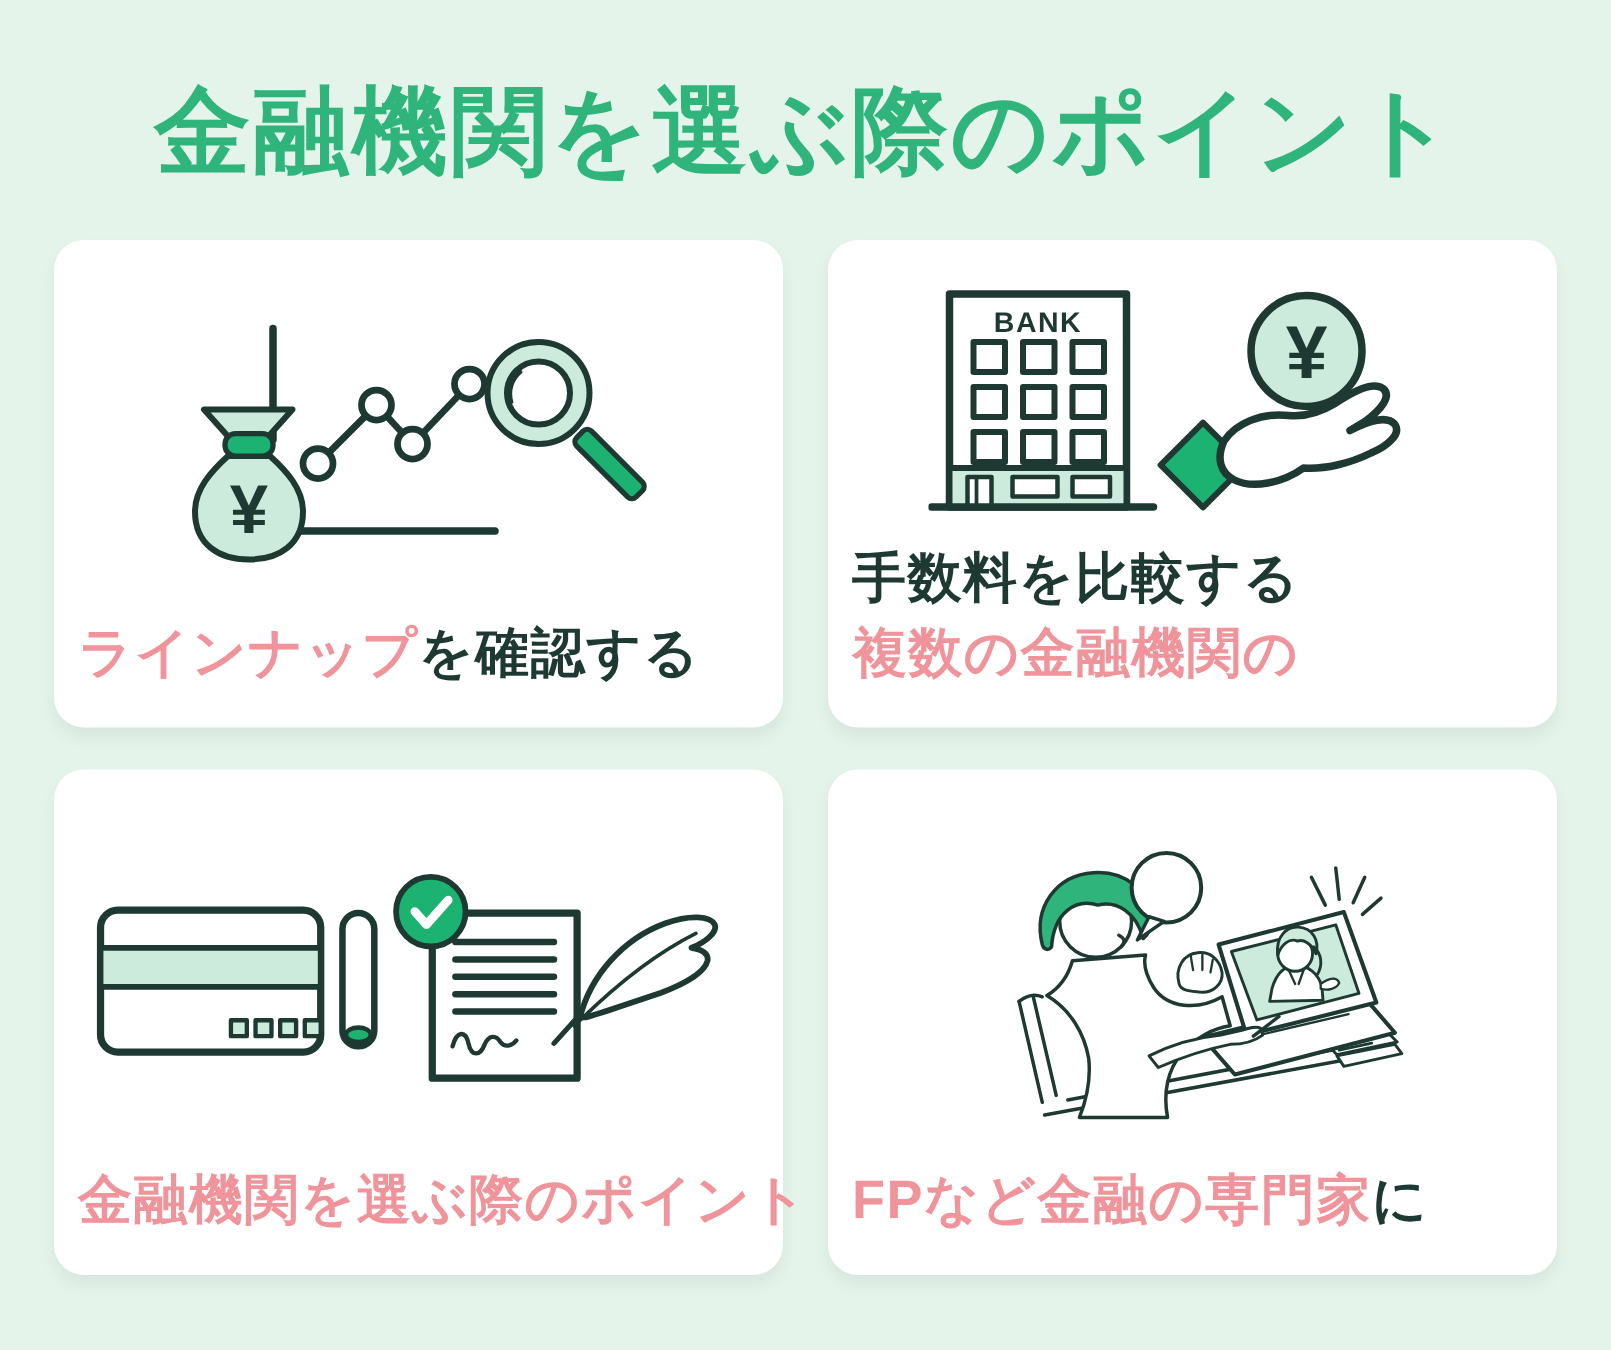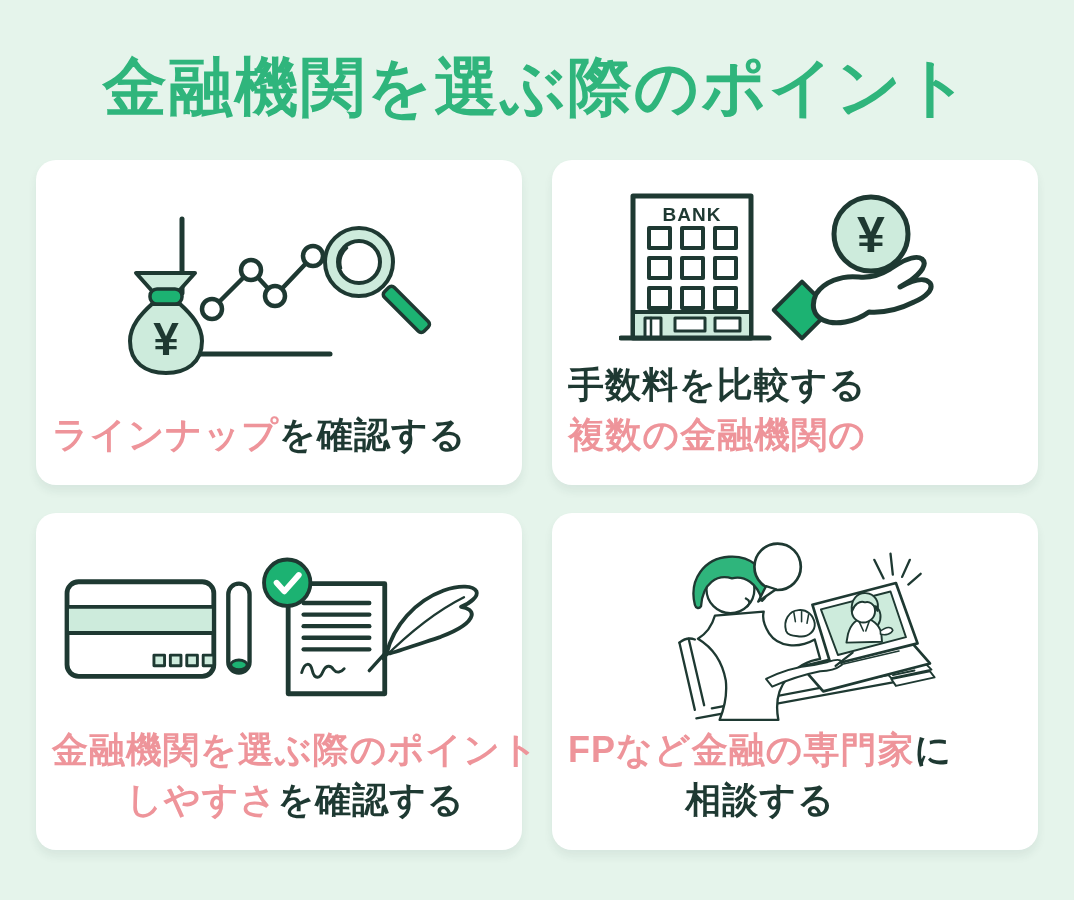--- a/index.html
+++ b/index.html
@@ -175,21 +175,20 @@
           <g>
             <line x1="316" y1="128" x2="334" y2="108" stroke-width="3.5"></line>
             <path d="M334,110 C341,82 363,56 393,45 C410,39 424,40 427,46 C429,51 421,58 411,62 C418,63 423,66 422,71 C420,79 406,87 390,93 C369,100 349,107 338,110 Z" fill="#fff" stroke-width="4"></path>
             <path d="M330,116 C352,94 382,68 414,52" fill="none" stroke-width="2.5"></path>
           </g>
         </g>
       </svg>
     </div>
     <p class="caption">
       <span class="line"><span class="pink">金融機関を選ぶ際のポイント</span><span class="dark"></span></span>
-      <span class="line"><span class="pink">しやすさ</span><span class="dark">を確認する</span></span>
     </p>
   </section>
 
   <section class="card">
     <div class="icon-wrap">
       <svg viewBox="0 0 375 240" width="290" height="186">
         <g stroke="#1E3932" stroke-linecap="round" stroke-linejoin="round" fill="none" stroke-width="3">
           <g>
             <path d="M38,135 L58,222"></path>
             <path d="M50,130 L70,216"></path>
@@ -236,17 +235,16 @@
             <path d="M302,52 L290,28"></path>
             <path d="M314,47 L311,20"></path>
             <path d="M326,50 L336,28"></path>
             <path d="M334,60 L350,46"></path>
           </g>
         </g>
       </svg>
     </div>
     <p class="caption">
       <span class="line"><span class="pink">FPなど金融の専門家</span><span class="dark">に</span></span>
-      <span class="line"><span class="pink"></span><span class="dark">相談する</span></span>
     </p>
   </section>
 
 </div>
 
 </body></html>

